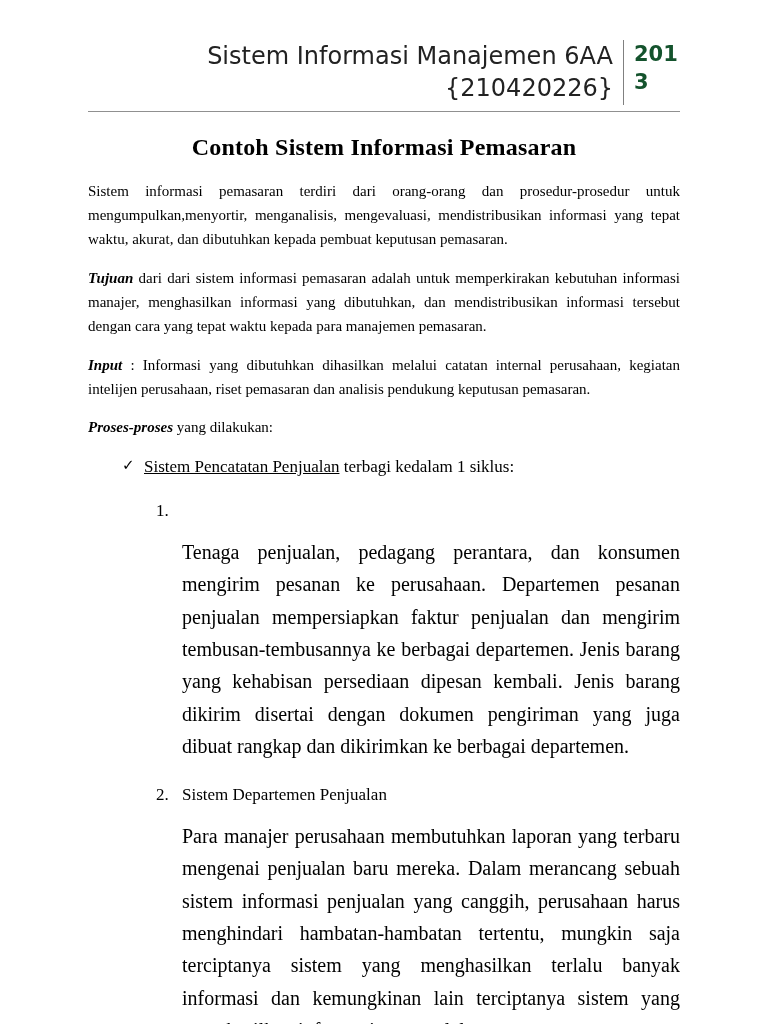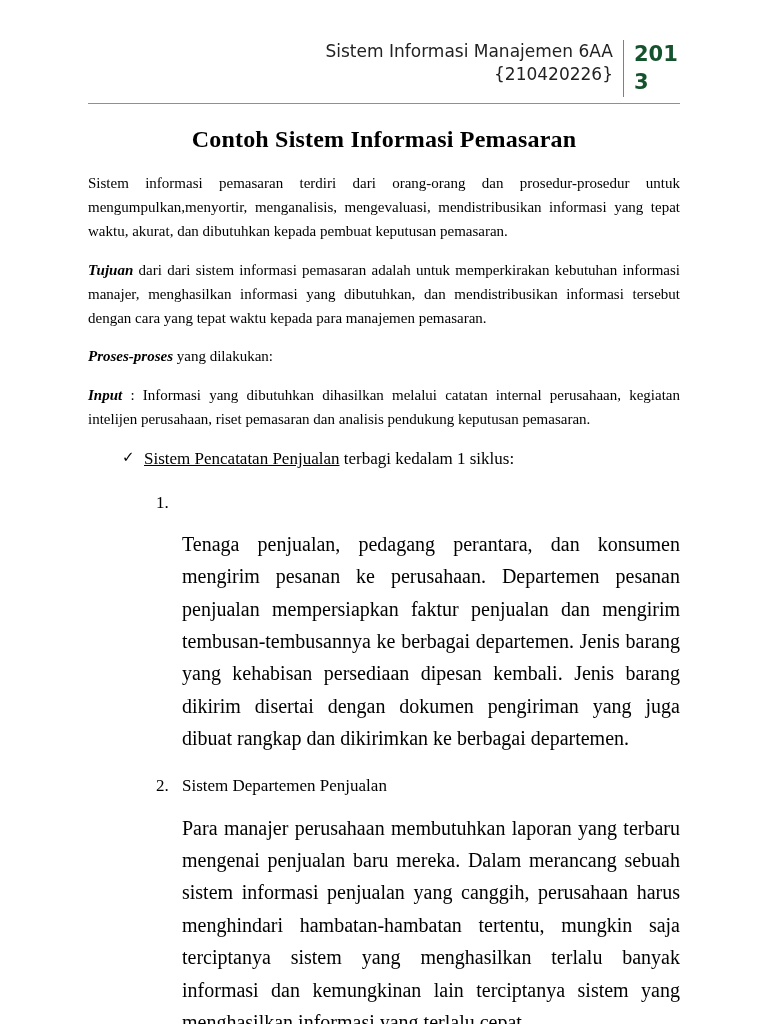--- a/index.html
+++ b/index.html
@@ -27,21 +27,21 @@
     display: flex;
     align-items: stretch;
     justify-content: flex-end;
     padding-bottom: 4px;
   }
   .header-left {
     flex: 1;
     text-align: right;
     padding-right: 10px;
     font-family: "DejaVu Sans", sans-serif;
-    font-size: 17px;
+    font-size: 24px;
     line-height: 1.35;
     color: #222222;
   }
   .header-left .line1 { white-space: nowrap; }
   .header-left .line2 { white-space: nowrap; }
   .header-right {
     border-left: 1px solid #808080;
     padding-left: 10px;
     font-family: "DejaVu Sans", sans-serif;
     font-weight: bold;
@@ -138,25 +138,25 @@
 
   <h1 class="doc-title">Contoh Sistem Informasi Pemasaran</h1>
 
   <p class="body">Sistem informasi pemasaran terdiri dari orang-orang dan prosedur-prosedur untuk mengumpulkan,menyortir, menganalisis, mengevaluasi, mendistribusikan informasi yang tepat waktu, akurat, dan dibutuhkan kepada pembuat keputusan pemasaran.</p>
 
   <p class="body">
     <span class="lead">Tujuan</span><span> dari dari sistem informasi pemasaran adalah untuk memperkirakan kebutuhan informasi manajer, menghasilkan informasi yang dibutuhkan, dan mendistribusikan informasi tersebut dengan cara yang tepat waktu kepada para manajemen pemasaran.</span>
   </p>
 
   <p class="body">
-    <span class="lead-plain">Proses-proses</span><span> yang dilakukan:</span>
+    <span class="lead">Input</span><span> : Informasi yang dibutuhkan dihasilkan melalui catatan internal perusahaan, kegiatan intelijen perusahaan, riset pemasaran dan analisis pendukung keputusan pemasaran.</span>
   </p>
 
   <p class="body">
-    <span class="lead">Input</span><span> : Informasi yang dibutuhkan dihasilkan melalui catatan internal perusahaan, kegiatan intelijen perusahaan, riset pemasaran dan analisis pendukung keputusan pemasaran.</span>
+    <span class="lead-plain">Proses-proses</span><span> yang dilakukan:</span>
   </p>
 
   <div class="check-item">
     <span class="check-mark">✓</span>
     <span class="check-text"><u>Sistem Pencatatan Penjualan</u><span> terbagi kedalam 1 siklus:</span></span>
   </div>
 
   <div class="num-item">
     <span class="num-marker">1.</span>
   </div>

